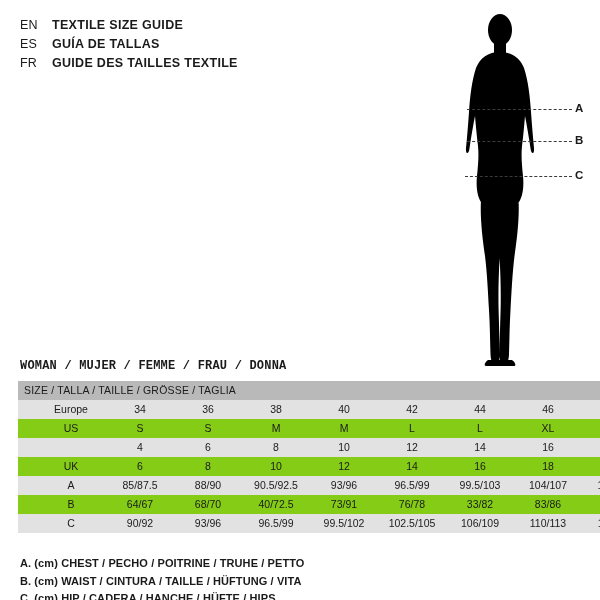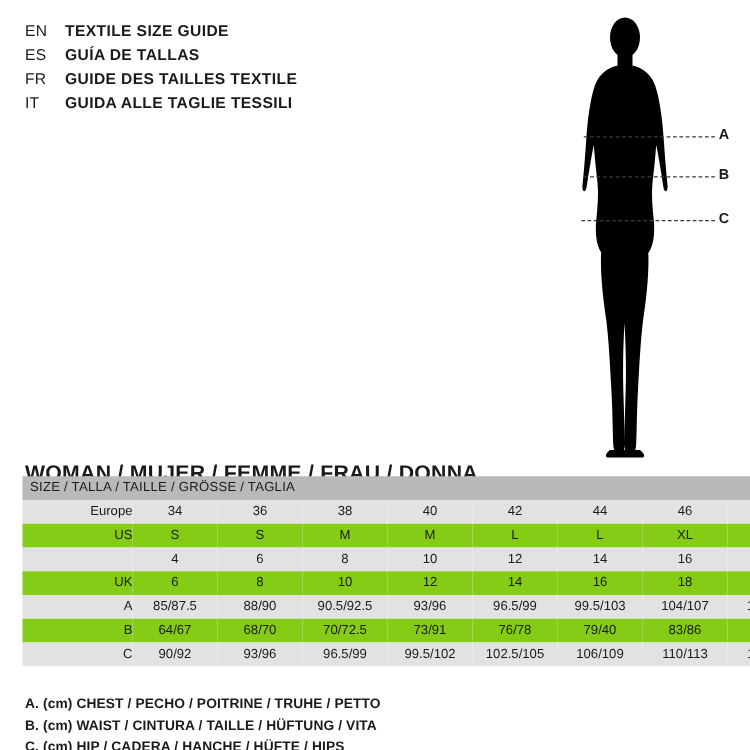--- a/index.html
+++ b/index.html
@@ -79,25 +79,26 @@
   .line-b { left: 47px; top: 131px; width: 105px; }
   .line-c { left: 45px; top: 166px; width: 107px; }
   .label-a { left: 155px; top: 92px; }
   .label-b { left: 155px; top: 124px; }
   .label-c { left: 155px; top: 159px; }
 
   
   .woman-heading {
     position: absolute;
     left: 20px;
-    top: 369px;
-    font-size: 17px;
+    top: 359px;
+    font-size: 12px;
     font-weight: 700;
     letter-spacing: 0.2px;
     color: #1a1a1a;
+    font-family: Liberation Mono, monospace;
   }
 
   
   .size-table {
     position: absolute;
     left: 18px;
     top: 381px;
     width: 564px;
     border-collapse: collapse;
     table-layout: fixed;
@@ -121,21 +122,21 @@
   .row-header th, .row-header td {
     background: #b9b9b9;
   }
   tr.shaded td, tr.shaded th {
     background: #e2e2e2;
   }
   tr.plain td, tr.plain th {
     background: #84cc16;
   }
   td.label-col, th.label-col {
-    text-align: right;
+    text-align: center;
     padding-left: 18px;
   }
   col.c-label { width: 88px; }
   col.c-val { width: 68px; }
 
   
   .notes {
     position: absolute;
     left: 20px;
     top: 555px;
@@ -159,24 +160,20 @@
       <span class="lang-code">EN</span>
       <span class="lang-title">TEXTILE SIZE GUIDE</span>
     </div>
     <div class="lang-row">
       <span class="lang-code">ES</span>
       <span class="lang-title">GUÍA DE TALLAS</span>
     </div>
     <div class="lang-row">
       <span class="lang-code">FR</span>
       <span class="lang-title">GUIDE DES TAILLES TEXTILE</span>
-    </div>
-    <div class="lang-row">
-      <span class="lang-code">IT</span>
-      <span class="lang-title">GUIDA ALLE TAGLIE TESSILI</span>
     </div>
   </div>
 
   <div class="figure-wrap">
     <svg class="figure-svg" viewBox="0 0 120 360" preserveAspectRatio="xMidYMin meet">
       <g fill="#000000">
 
         <ellipse cx="60" cy="20" rx="12" ry="16"></ellipse>
 
         <path d="M54 33 h12 v12 h-12 z"></path>
@@ -304,24 +301,24 @@
         <td>93/96</td>
         <td>96.5/99</td>
         <td>99.5/103</td>
         <td>104/107</td>
         <td>107/110</td>
       </tr>
       <tr class="plain">
         <td class="label-col">B</td>
         <td>64/67</td>
         <td>68/70</td>
-        <td>70/72.5</td>
+        <td>40/72.5</td>
         <td>73/91</td>
         <td>76/78</td>
-        <td>79/40</td>
+        <td>33/82</td>
         <td>83/86</td>
         <td>87/90</td>
       </tr>
       <tr class="shaded">
         <td class="label-col">C</td>
         <td>90/92</td>
         <td>93/96</td>
         <td>96.5/99</td>
         <td>99.5/102</td>
         <td>102.5/105</td>

